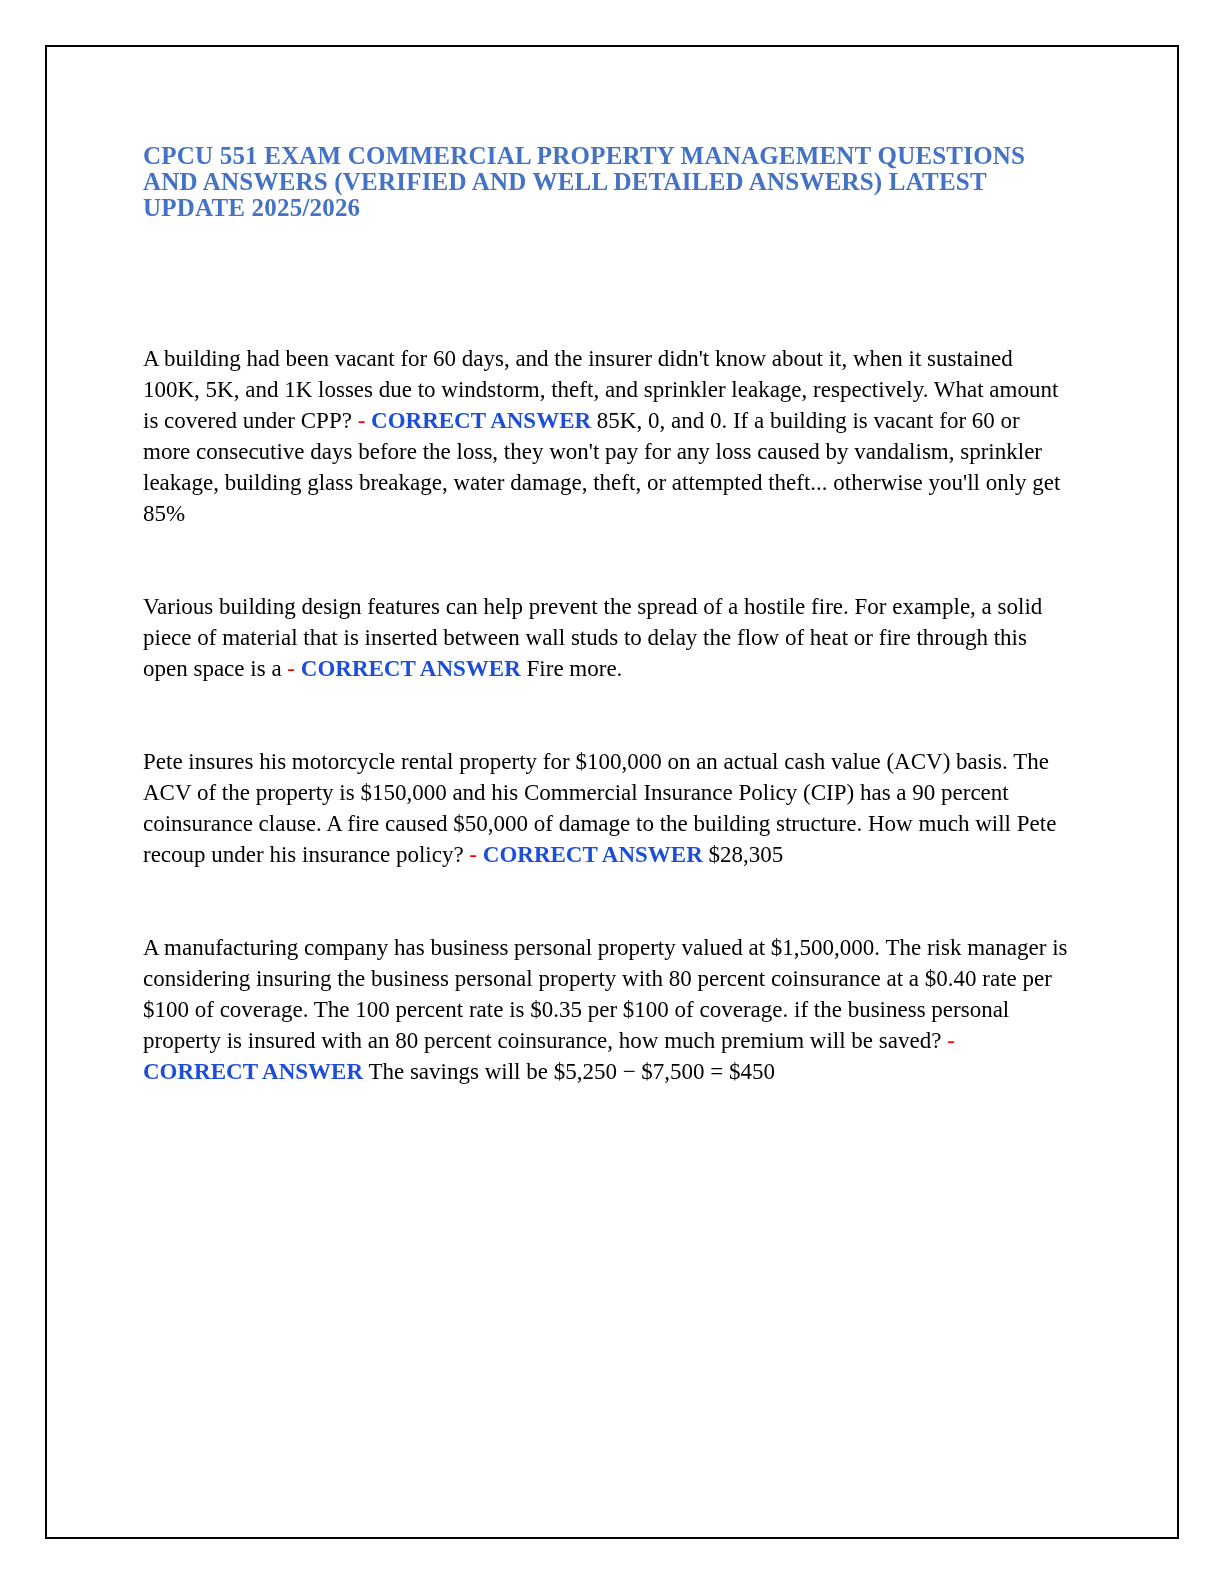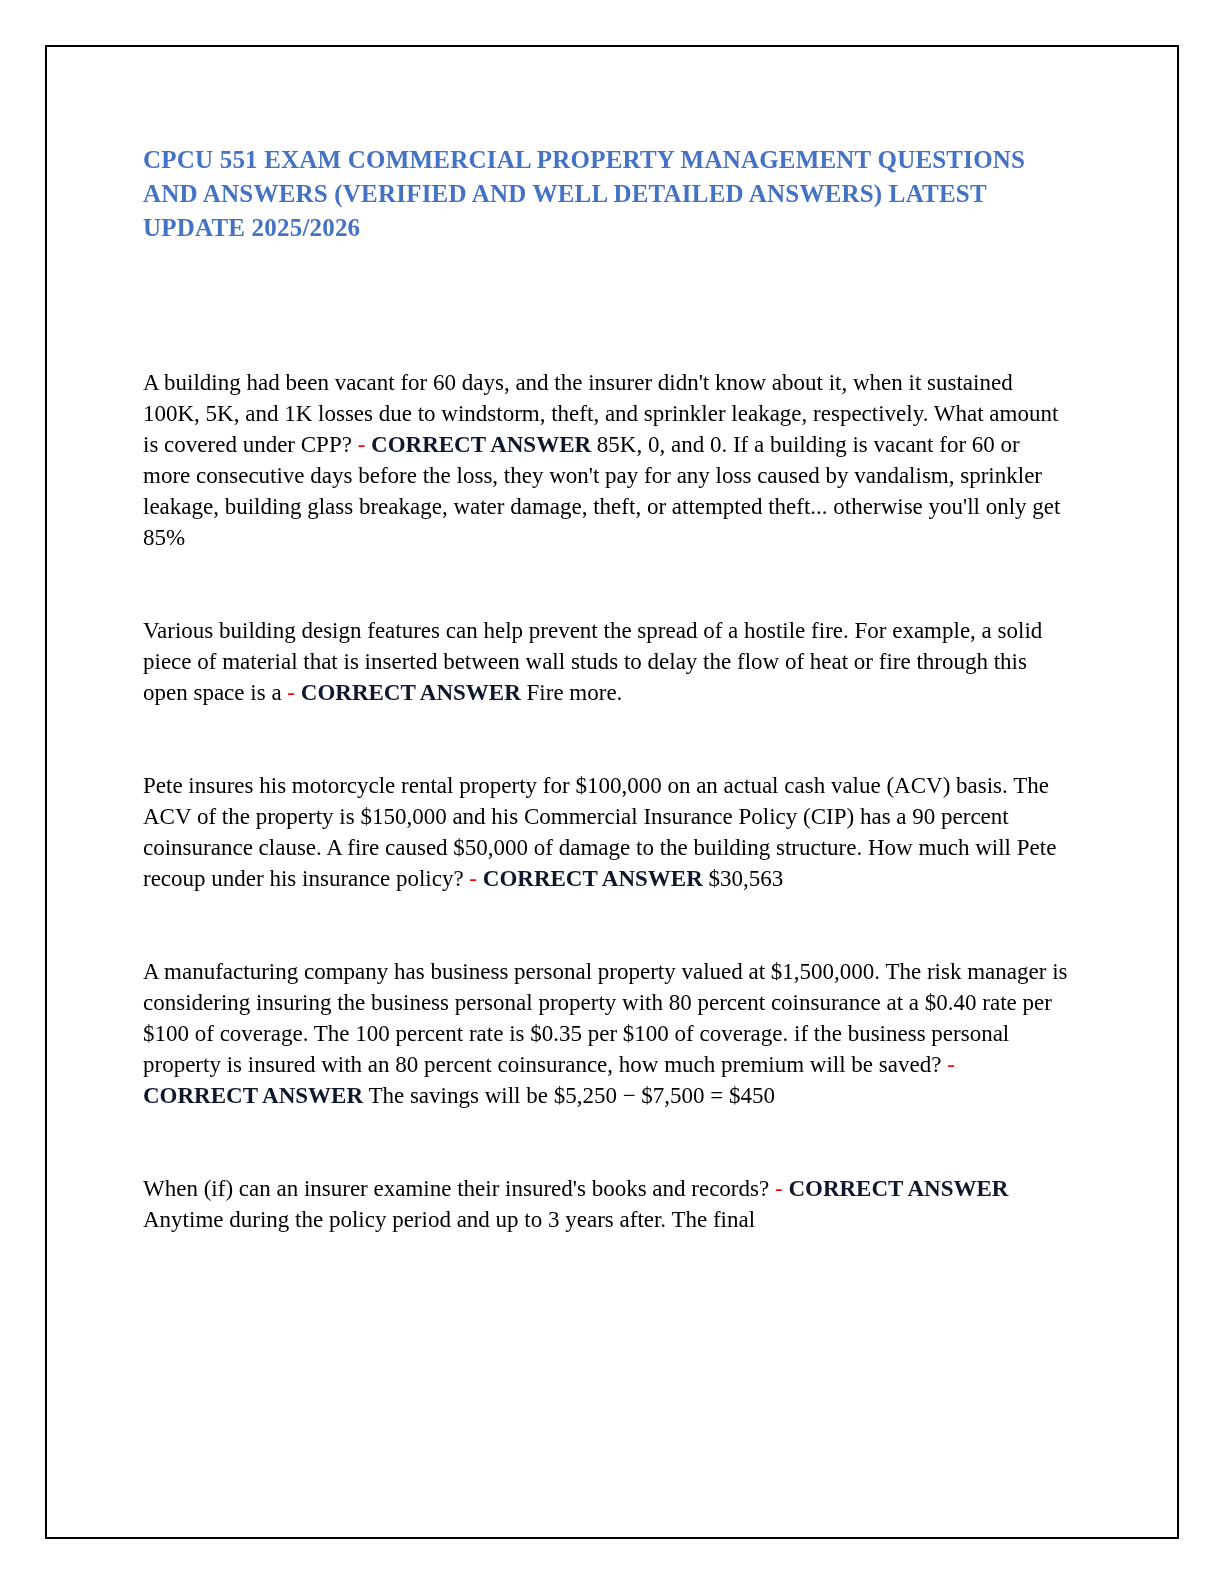--- a/index.html
+++ b/index.html
@@ -20,34 +20,34 @@
     width: 1134px;
     height: 1494px;
     border: 2px solid #000000;
     background: #ffffff;
     padding: 96px 108px 60px 96px;
     overflow: hidden;
   }
   .doc-title {
     color: #4472C4;
     font-size: 25px;
-    line-height: 34px;
+    line-height: 26px;
     font-weight: bold;
     letter-spacing: 0.2px;
     margin-bottom: 122px;
   }
   .qa {
     font-size: 23px;
     line-height: 31px;
     color: #000000;
     margin-bottom: 62px;
   }
   .qa:last-child { margin-bottom: 0; }
   .marker { color: #FF0000; }
-  .marker-label { color: #0f172a; font-weight: bold; }
+  .marker-label { color: #1d4ed8; font-weight: bold; }
 </style>
 </head>
 <body>
 
 <div class="canvas">
   <div class="page">
 
     <h1 class="doc-title">CPCU 551 EXAM COMMERCIAL PROPERTY MANAGEMENT QUESTIONS AND ANSWERS (VERIFIED AND WELL DETAILED ANSWERS) LATEST UPDATE 2025/2026</h1>
 
     <div>
@@ -63,32 +63,26 @@
         <span>Various building design features can help prevent the spread of a hostile fire. For example, a solid piece of material that is inserted between wall studs to delay the flow of heat or fire through this open space is a</span>
         <span class="marker">-</span>
         <span class="marker-label">CORRECT ANSWER</span>
         <span>Fire more.</span>
       </p>
 
       <p class="qa">
         <span>Pete insures his motorcycle rental property for $100,000 on an actual cash value (ACV) basis. The ACV of the property is $150,000 and his Commercial Insurance Policy (CIP) has a 90 percent coinsurance clause. A fire caused $50,000 of damage to the building structure. How much will Pete recoup under his insurance policy?</span>
         <span class="marker">-</span>
         <span class="marker-label">CORRECT ANSWER</span>
-        <span>$30,563</span>
+        <span>$28,305</span>
       </p>
 
       <p class="qa">
         <span>A manufacturing company has business personal property valued at $1,500,000. The risk manager is considering insuring the business personal property with 80 percent coinsurance at a $0.40 rate per $100 of coverage. The 100 percent rate is $0.35 per $100 of coverage. if the business personal property is insured with an 80 percent coinsurance, how much premium will be saved?</span>
         <span class="marker">-</span>
         <span class="marker-label">CORRECT ANSWER</span>
         <span>The savings will be $5,250 − $7,500 = $450</span>
       </p>
 
-      <p class="qa">
-        <span>When (if) can an insurer examine their insured's books and records?</span>
-        <span class="marker">-</span>
-        <span class="marker-label">CORRECT ANSWER</span>
-        <span>Anytime during the policy period and up to 3 years after. The final</span>
-      </p>
 
     </div>
   </div>
 </div>
 
 </body></html>

